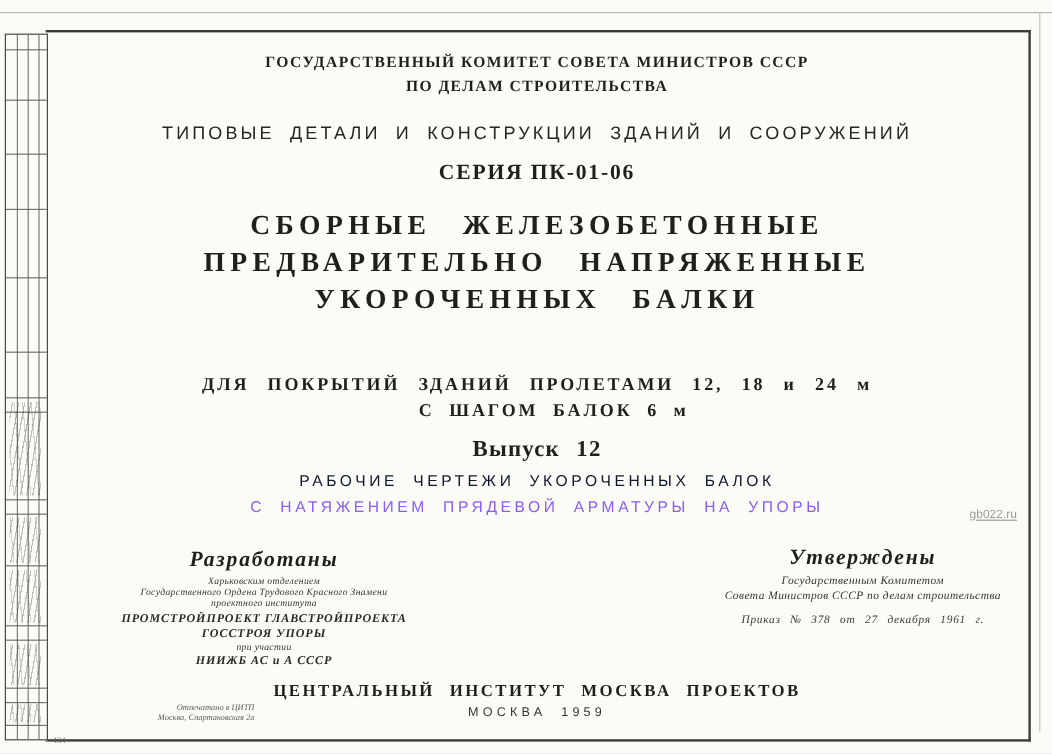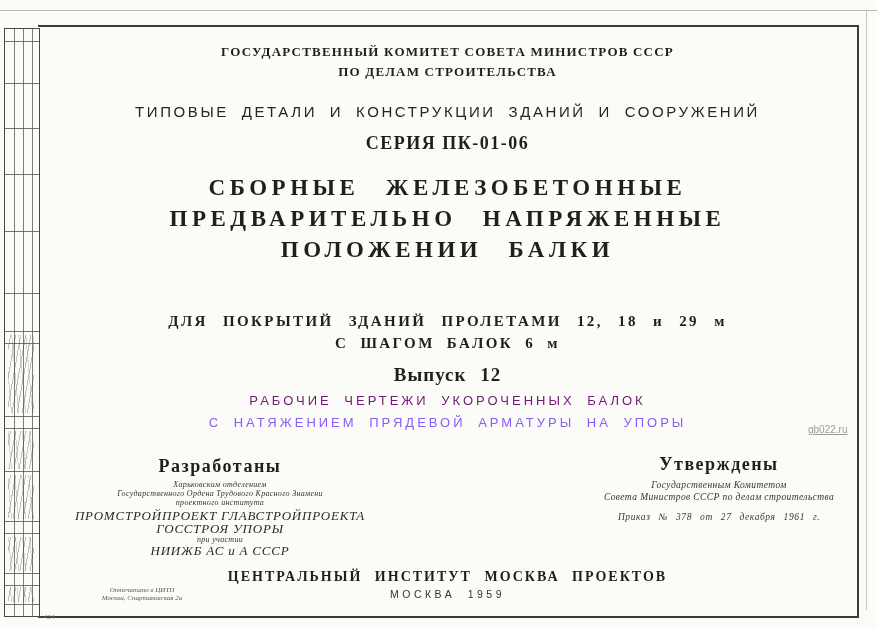--- a/index.html
+++ b/index.html
@@ -18,34 +18,34 @@
   .scribble{position:absolute;left:3px;width:26px;opacity:.55;
             background-image:repeating-linear-gradient(100deg,transparent 0 2px,rgba(50,49,45,.55) 2px 3px,transparent 3px 5px),
                              repeating-linear-gradient(85deg,transparent 0 3px,rgba(50,49,45,.35) 3px 4px,transparent 4px 7px);}
   .sans{font-family:"Liberation Sans","DejaVu Sans",sans-serif;}
   .committee{left:38px;top:42px;width:819px;font-size:13px;letter-spacing:1.2px;line-height:20px;font-weight:bold;}
   .typeline{left:38px;top:103px;width:819px;font-size:15px;letter-spacing:2.6px;word-spacing:6px;color:#26251f;}
   .seriesline{left:38px;top:133px;width:819px;font-size:18px;letter-spacing:1.5px;font-weight:bold;}
   .maintitle{left:38px;top:172px;width:819px;font-size:23px;font-weight:bold;letter-spacing:4.5px;word-spacing:16px;line-height:31px;}
   .casting{left:38px;top:277px;width:819px;font-size:12.5px;letter-spacing:1.6px;word-spacing:5px;font-weight:bold;}
   .spans1{left:38px;top:313px;width:819px;font-size:15px;letter-spacing:2.4px;word-spacing:9px;font-weight:bold;}
-  .spans2{left:38px;top:335px;width:819px;font-size:15px;letter-spacing:2.4px;word-spacing:6px;font-weight:bold;}
+  .spans2{left:52px;top:335px;width:819px;font-size:15px;letter-spacing:2.4px;word-spacing:6px;font-weight:bold;}
   .issuehead{left:38px;top:364px;width:819px;font-size:19px;font-weight:bold;letter-spacing:1px;word-spacing:8px;}
-  .issueline1{left:38px;top:393px;width:819px;font-size:13px;letter-spacing:3px;word-spacing:6px;color:#701a75;}
+  .issueline1{left:38px;top:393px;width:819px;font-size:13px;letter-spacing:3px;word-spacing:6px;color:#0f172a;}
   .issueline2{left:38px;top:415px;width:819px;font-size:13px;letter-spacing:3px;word-spacing:6px;color:#8b5cf6;}
-  .colhead{font-size:18px;font-weight:bold;letter-spacing:1.5px;}
+  .colhead{font-size:18px;font-weight:bold;font-style:italic;letter-spacing:1.5px;}
   .devblock{left:60px;top:456px;width:320px;}
   .appblock{left:558px;top:454px;width:322px;}
   .smallit{font-style:italic;font-size:8px;line-height:9px;color:#33322e;letter-spacing:.3px;}
-  .medit{font-style:italic;font-size:13px;line-height:13px;font-weight:normal;letter-spacing:.8px;color:#2b2a26;text-align:center;}
+  .medit{font-style:italic;font-size:10px;line-height:13px;font-weight:bold;letter-spacing:.8px;color:#2b2a26;text-align:center;}
   .appsmall{font-style:italic;font-size:9.5px;line-height:12px;color:#33322e;letter-spacing:.4px;}
   .order{margin-top:9px;font-style:italic;font-size:9.5px;color:#3a3934;letter-spacing:.6px;word-spacing:5px;}
   .institute{left:38px;top:569px;width:819px;font-size:14px;font-weight:bold;letter-spacing:2px;word-spacing:7px;}
   .cityyear{left:38px;top:588px;width:819px;font-size:10.5px;letter-spacing:3.5px;word-spacing:6px;color:#35342f;}
-  .printnote{left:72px;top:586px;width:140px;font-style:italic;font-size:7px;line-height:8px;color:#5a5953;text-align:center;}
+  .printnote{left:72px;top:586px;width:140px;font-style:italic;font-size:7px;line-height:8px;color:#5a5953;text-align:right;}
   .watermark{left:808px;top:424px;font-family:"Liberation Sans",sans-serif;font-size:10px;color:#9b9b97;text-decoration:underline;}
   .sheetmark{left:44px;top:613px;font-size:7px;color:#6b6a64;}
 </style>
 </head>
 <body>
 
 <div class="page">
 
   <div class="abs outer-top"></div>
   <div class="abs outer-right"></div>
@@ -83,24 +83,24 @@
     <div>ГОСУДАРСТВЕННЫЙ КОМИТЕТ СОВЕТА МИНИСТРОВ СССР</div>
     <div>ПО ДЕЛАМ СТРОИТЕЛЬСТВА</div>
   </div>
 
   <div class="abs ctr typeline sans">ТИПОВЫЕ ДЕТАЛИ И КОНСТРУКЦИИ ЗДАНИЙ И СООРУЖЕНИЙ</div>
   <div class="abs ctr seriesline">СЕРИЯ ПК-01-06</div>
 
   <div class="abs ctr maintitle">
     <div>СБОРНЫЕ ЖЕЛЕЗОБЕТОННЫЕ</div>
     <div>ПРЕДВАРИТЕЛЬНО НАПРЯЖЕННЫЕ</div>
-    <div>ПОЛОЖЕНИИ БАЛКИ</div>
+    <div>УКОРОЧЕННЫХ БАЛКИ</div>
   </div>
 
-  <div class="abs ctr spans1">ДЛЯ ПОКРЫТИЙ ЗДАНИЙ ПРОЛЕТАМИ 12, 18 и 29 м</div>
+  <div class="abs ctr spans1">ДЛЯ ПОКРЫТИЙ ЗДАНИЙ ПРОЛЕТАМИ 12, 18 и 24 м</div>
   <div class="abs ctr spans2">С ШАГОМ БАЛОК 6 м</div>
 
   <div class="abs ctr issuehead">Выпуск 12</div>
   <div class="abs ctr issueline1 sans">РАБОЧИЕ ЧЕРТЕЖИ УКОРОЧЕННЫХ БАЛОК</div>
   <div class="abs ctr issueline2 sans">С НАТЯЖЕНИЕМ ПРЯДЕВОЙ АРМАТУРЫ НА УПОРЫ</div>
 
   <div class="abs ctr devblock">
     <div class="colhead">Разработаны</div>
     <div class="smallit" style="margin-top:3px">Харьковским отделением</div>
     <div class="smallit">Государственного Ордена Трудового Красного Знамени</div>

